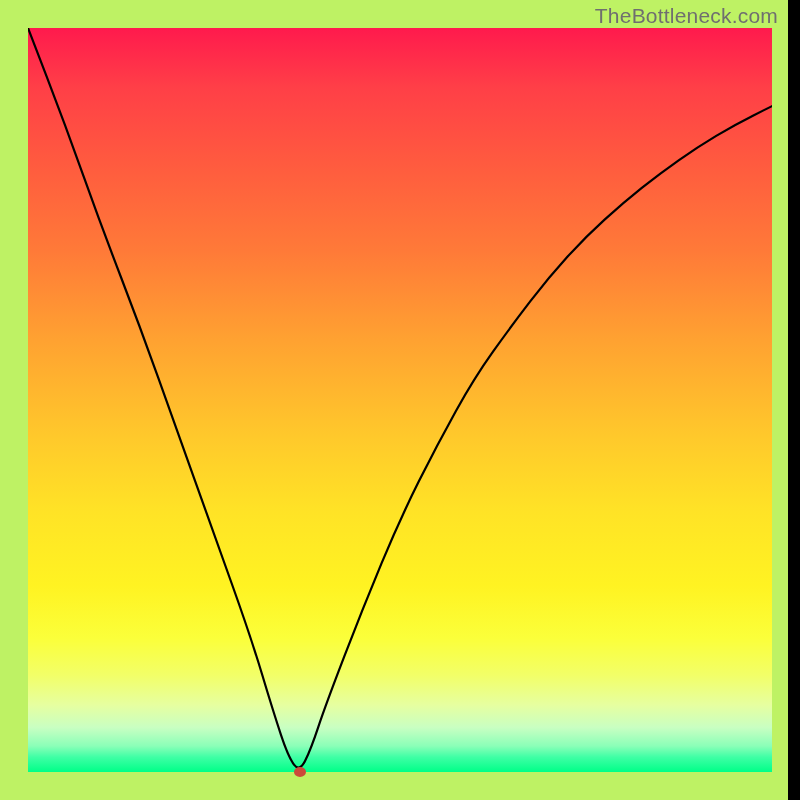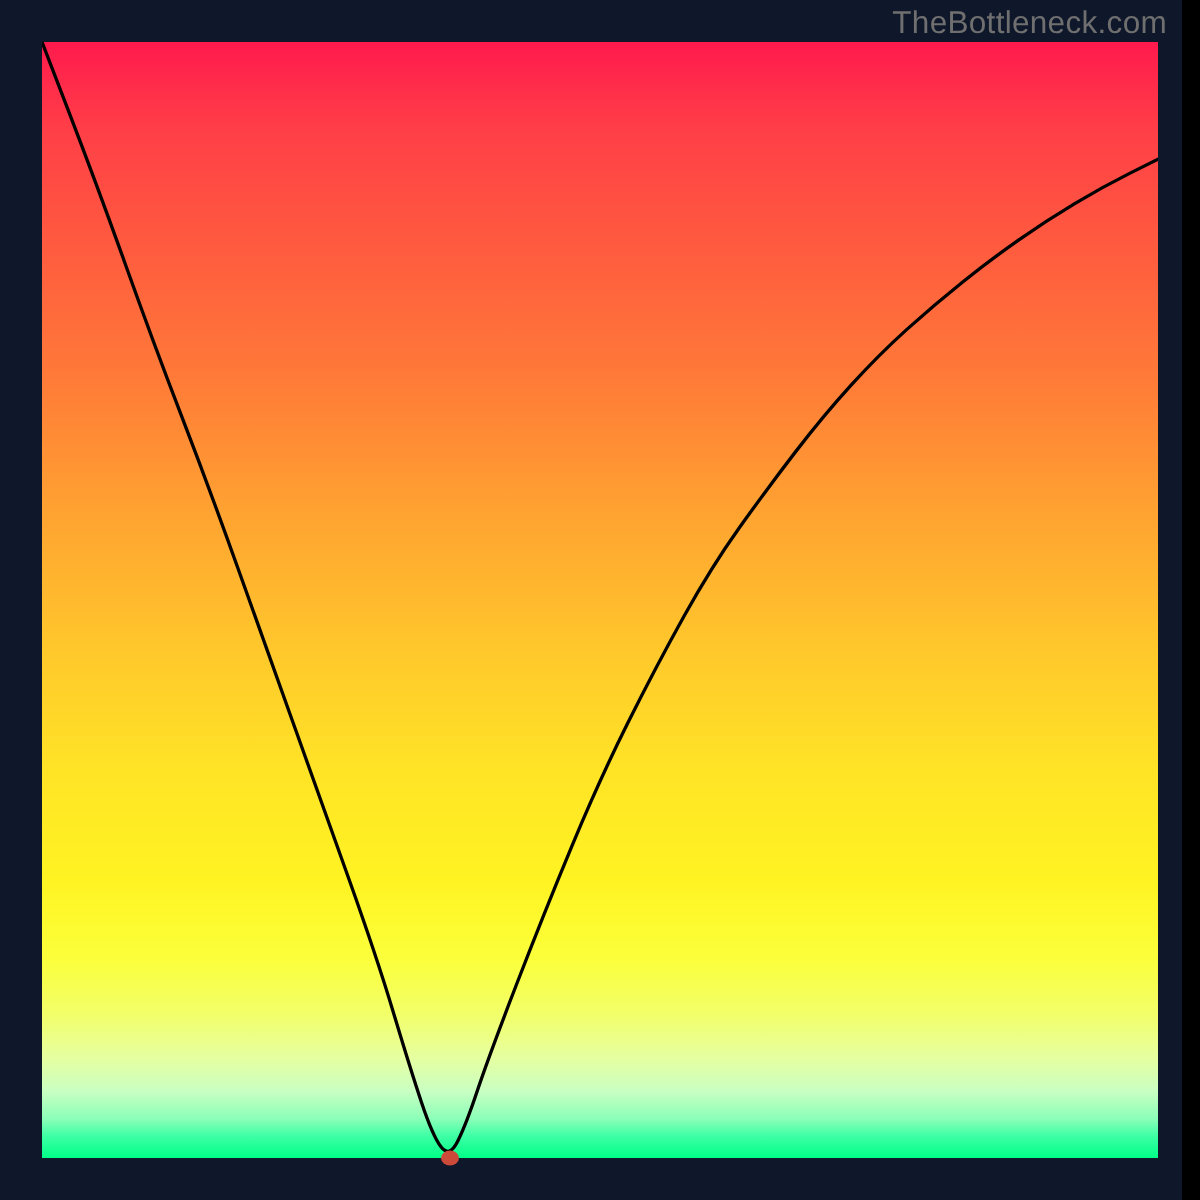--- a/index.html
+++ b/index.html
@@ -8,21 +8,21 @@
     width: 800px;
     height: 800px;
     overflow: hidden;
     background: #000;
     font-family: Arial, Helvetica, sans-serif;
   }
   .frame {
     position: relative;
     width: 788px;
     height: 800px;
-    background: #0f172a;
+    background: #bef264;
   }
   .plot {
     position: absolute;
     left: 28px;
     top: 28px;
     width: 744px;
     height: 744px;
     background: linear-gradient(to bottom,
       #ff1a4d 0%,
       #ff3f47 8%,

